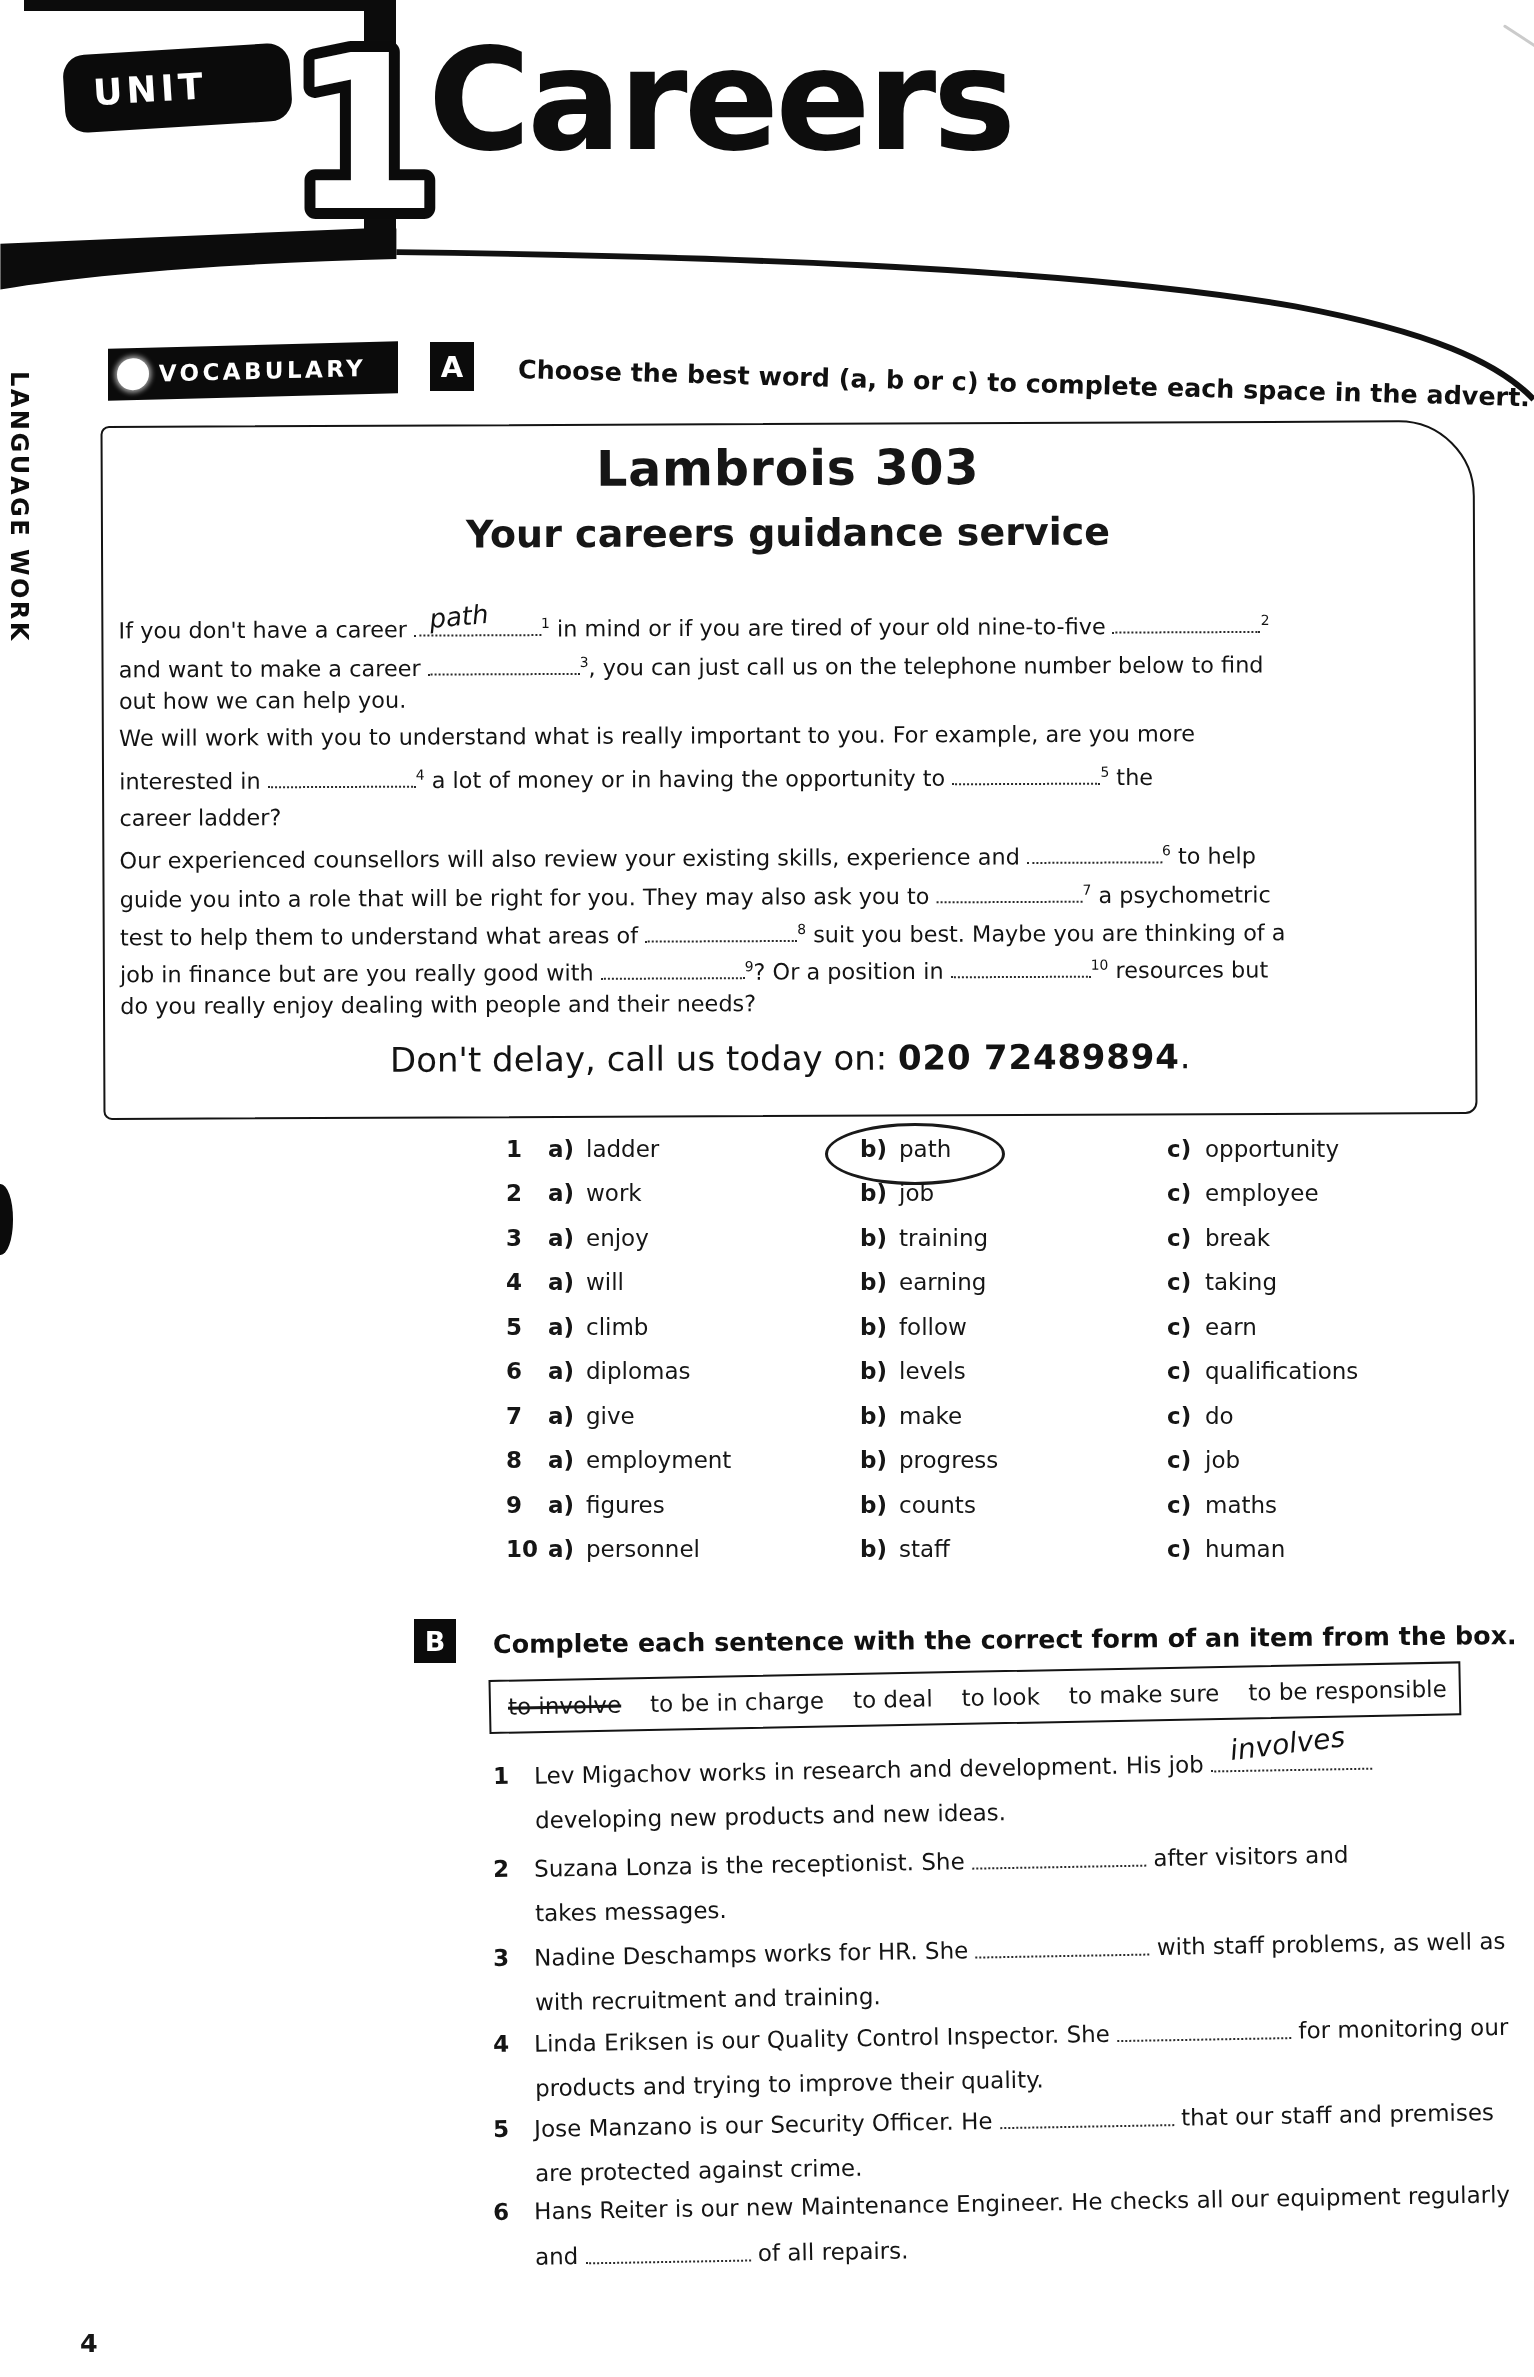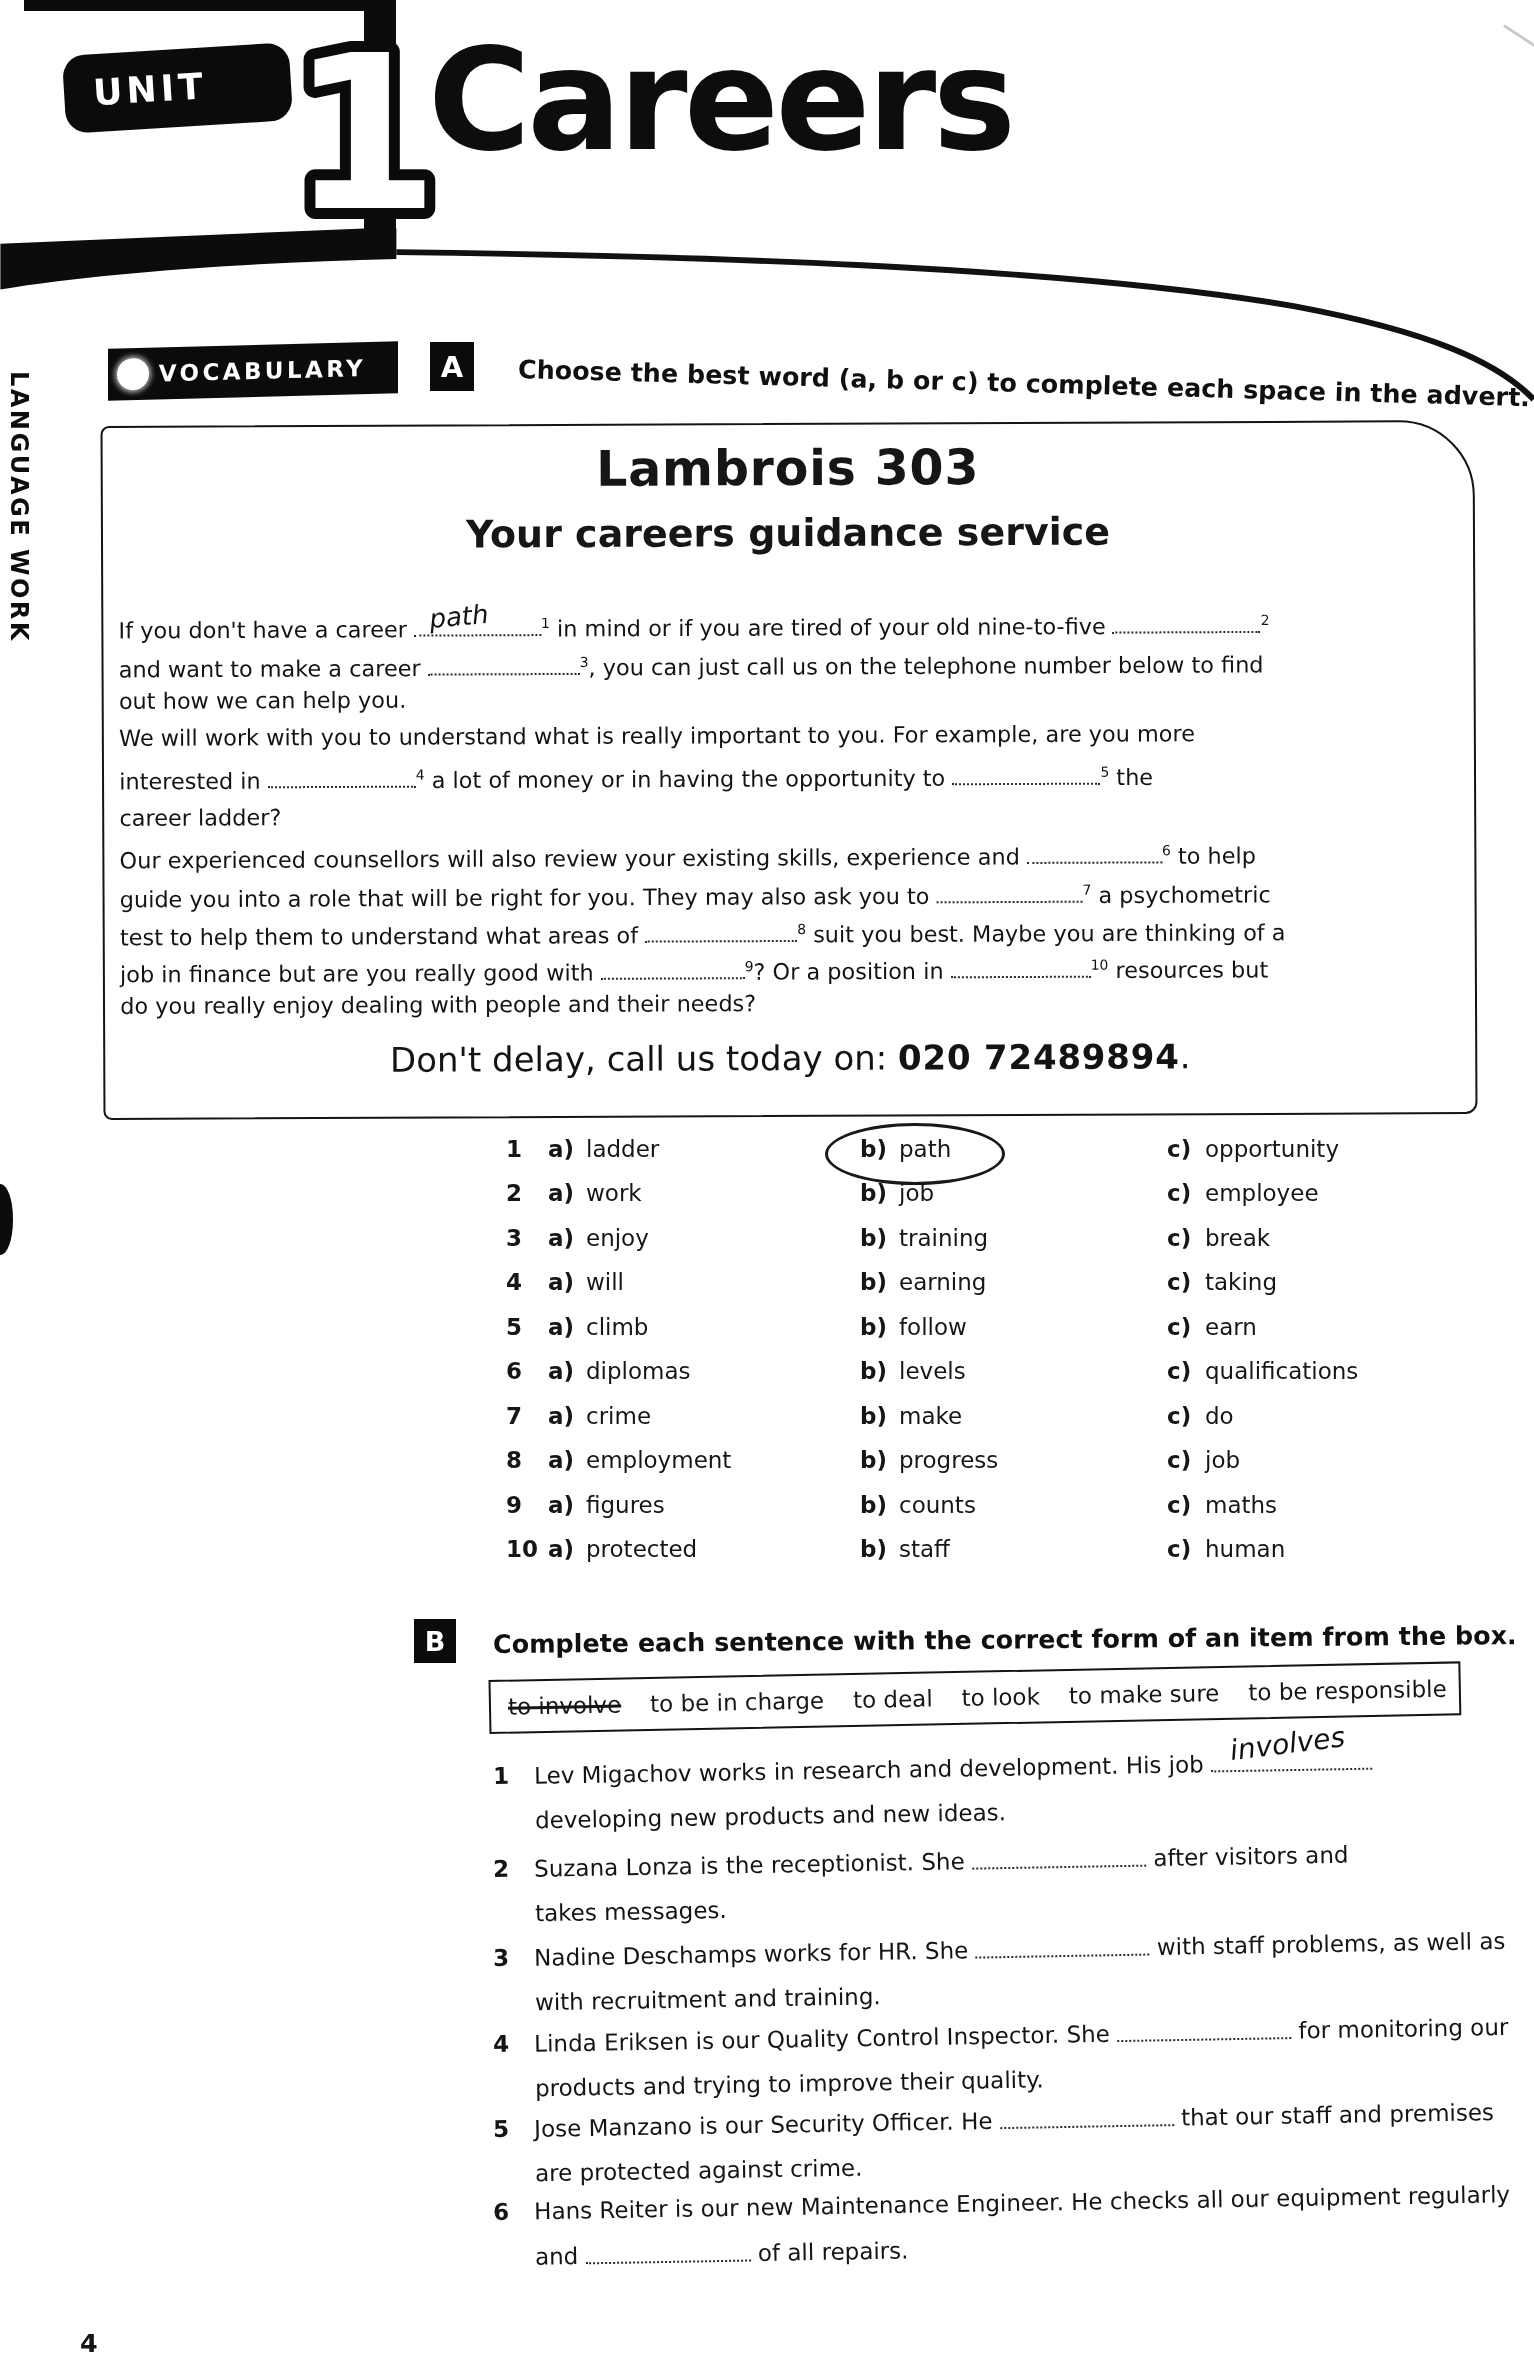--- a/index.html
+++ b/index.html
@@ -214,21 +214,21 @@
         <span class="opt-la">a)</span>
         <span class="opt-wa">diplomas</span>
         <span class="opt-lb">b)</span>
         <span class="opt-wb">levels</span>
         <span class="opt-lc">c)</span>
         <span class="opt-wc">qualifications</span>
       </div>
       <div class="opt-row" style="top: 267px;">
         <span class="opt-n">7</span>
         <span class="opt-la">a)</span>
-        <span class="opt-wa">crime</span>
+        <span class="opt-wa">give</span>
         <span class="opt-lb">b)</span>
         <span class="opt-wb">make</span>
         <span class="opt-lc">c)</span>
         <span class="opt-wc">do</span>
       </div>
       <div class="opt-row" style="top: 311px;">
         <span class="opt-n">8</span>
         <span class="opt-la">a)</span>
         <span class="opt-wa">employment</span>
         <span class="opt-lb">b)</span>
@@ -241,21 +241,21 @@
         <span class="opt-la">a)</span>
         <span class="opt-wa">figures</span>
         <span class="opt-lb">b)</span>
         <span class="opt-wb">counts</span>
         <span class="opt-lc">c)</span>
         <span class="opt-wc">maths</span>
       </div>
       <div class="opt-row" style="top: 400px;">
         <span class="opt-n">10</span>
         <span class="opt-la">a)</span>
-        <span class="opt-wa">protected</span>
+        <span class="opt-wa">personnel</span>
         <span class="opt-lb">b)</span>
         <span class="opt-wb">staff</span>
         <span class="opt-lc">c)</span>
         <span class="opt-wc">human</span>
       </div>
     </div>
 
   <div class="chip chip-b">B</div>
   <div class="instruction instr-b">Complete each sentence with the correct form of an item from the box.</div>
   <div class="word-box" id="word-box">

